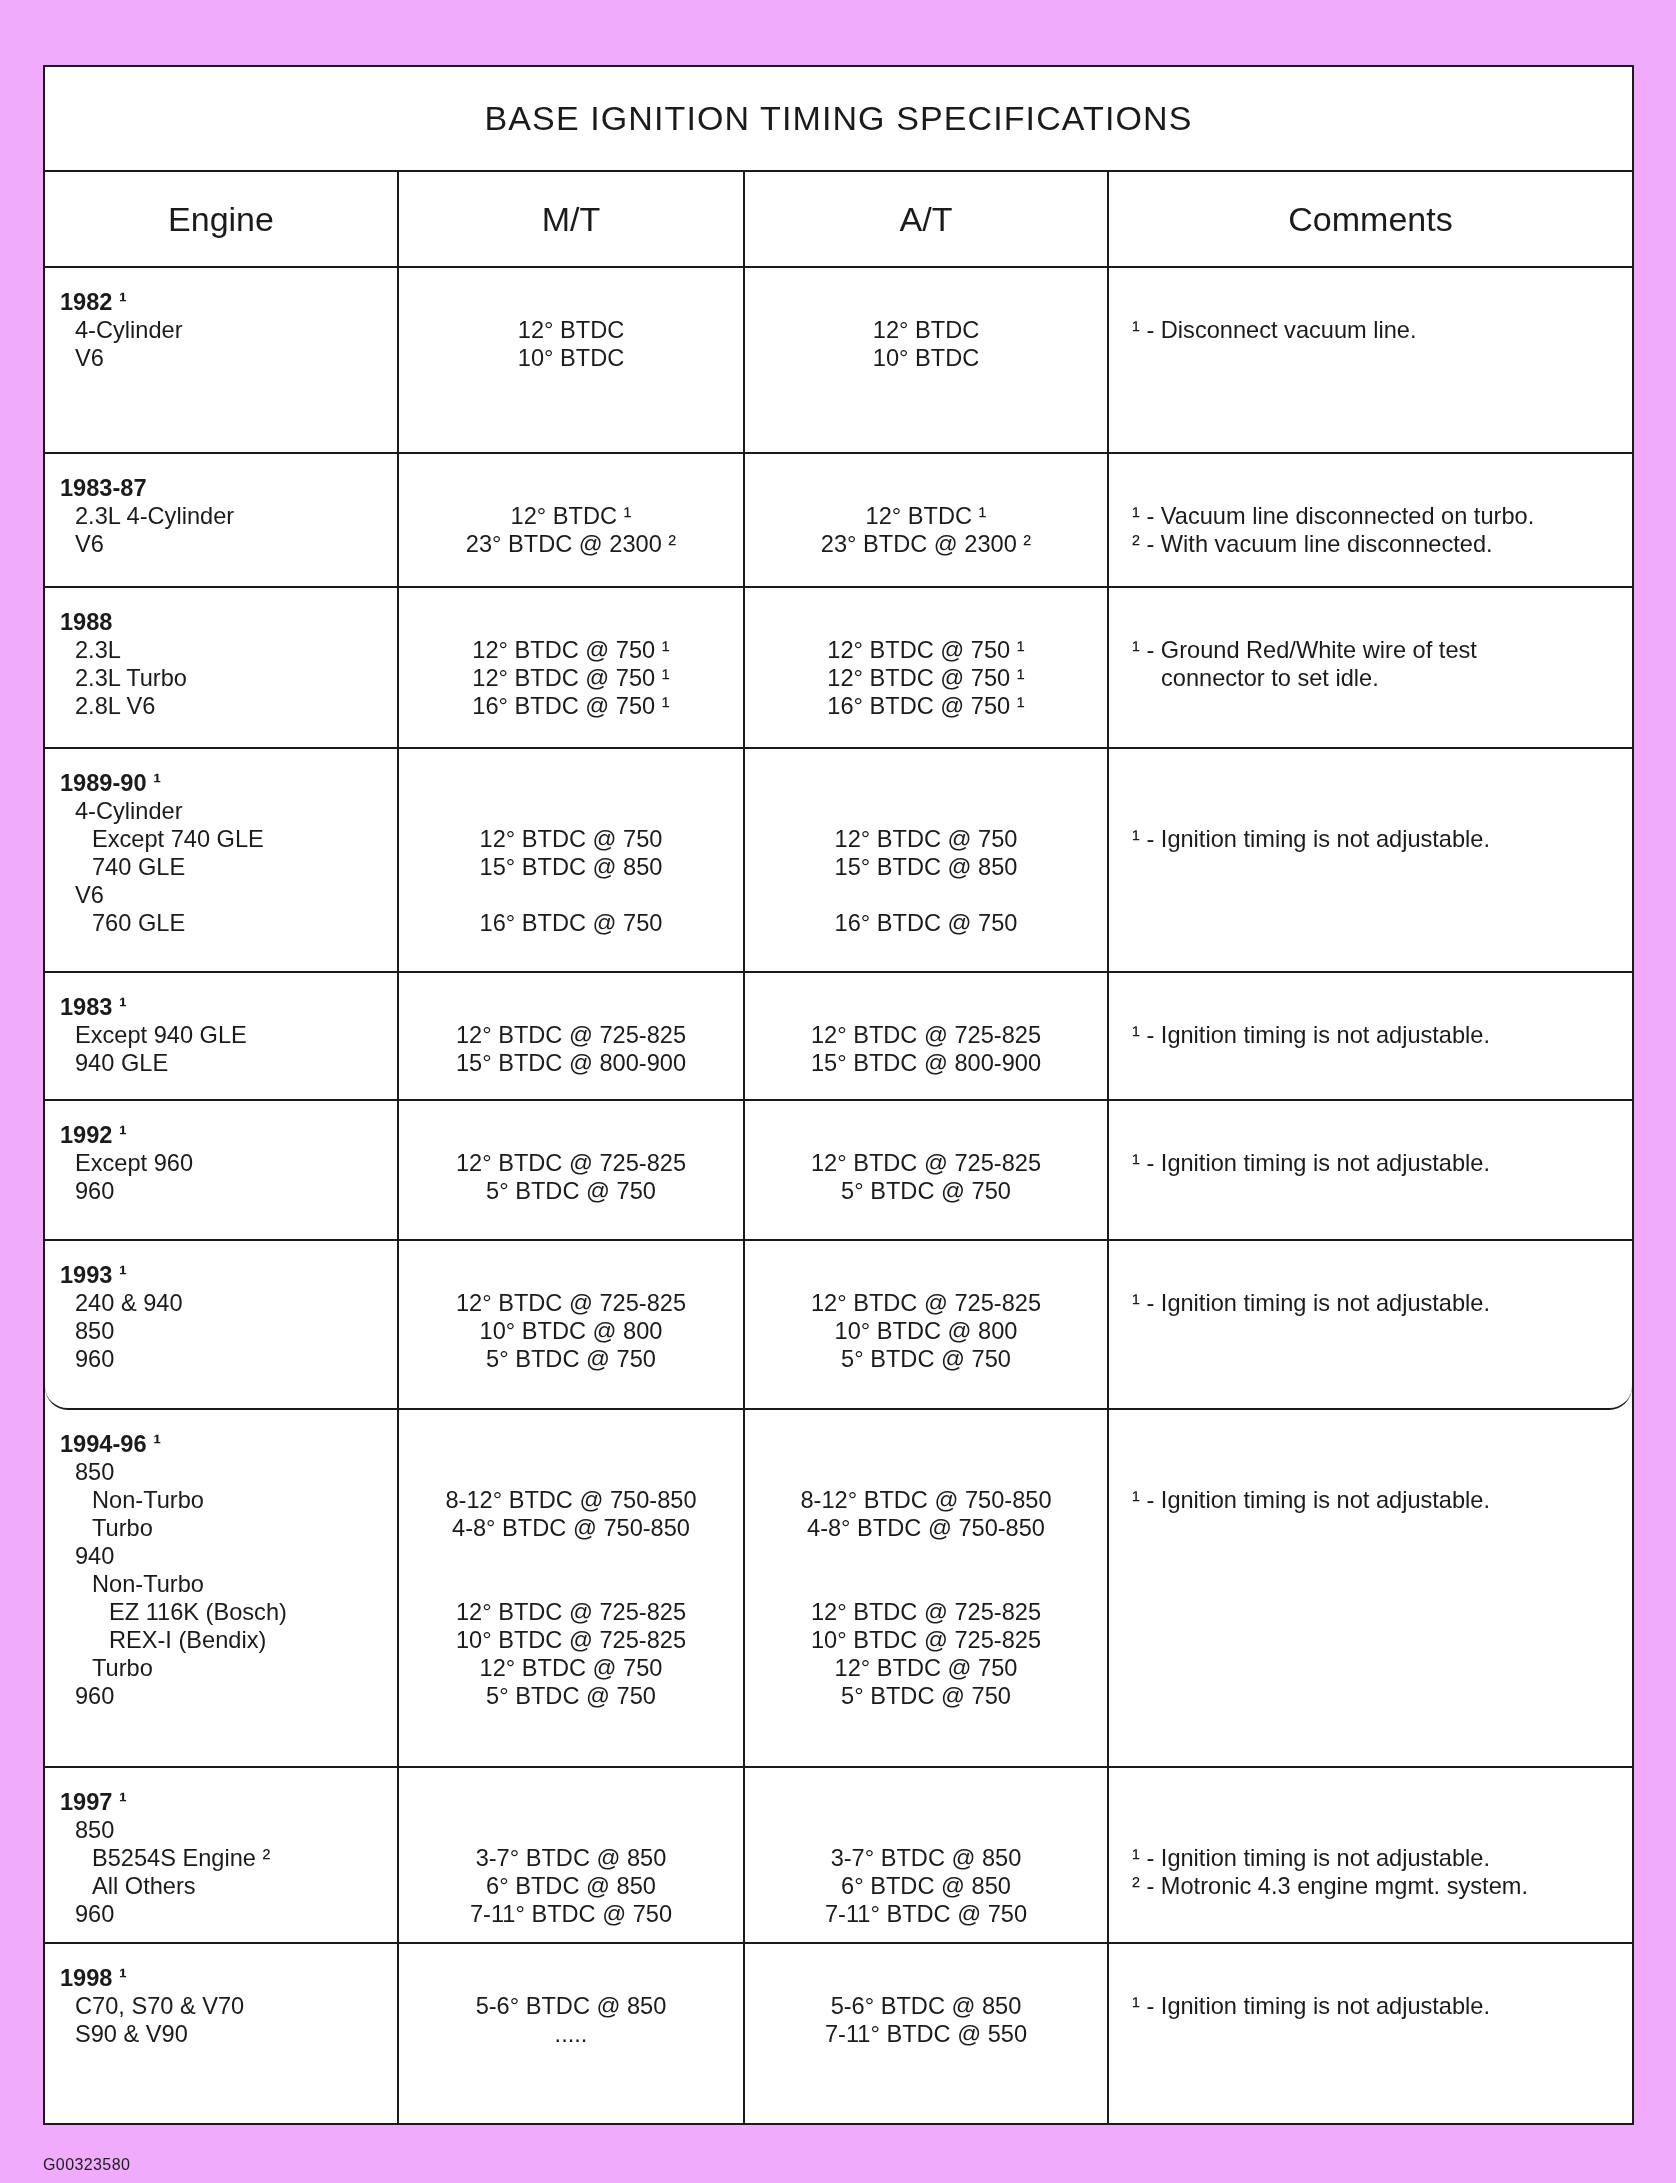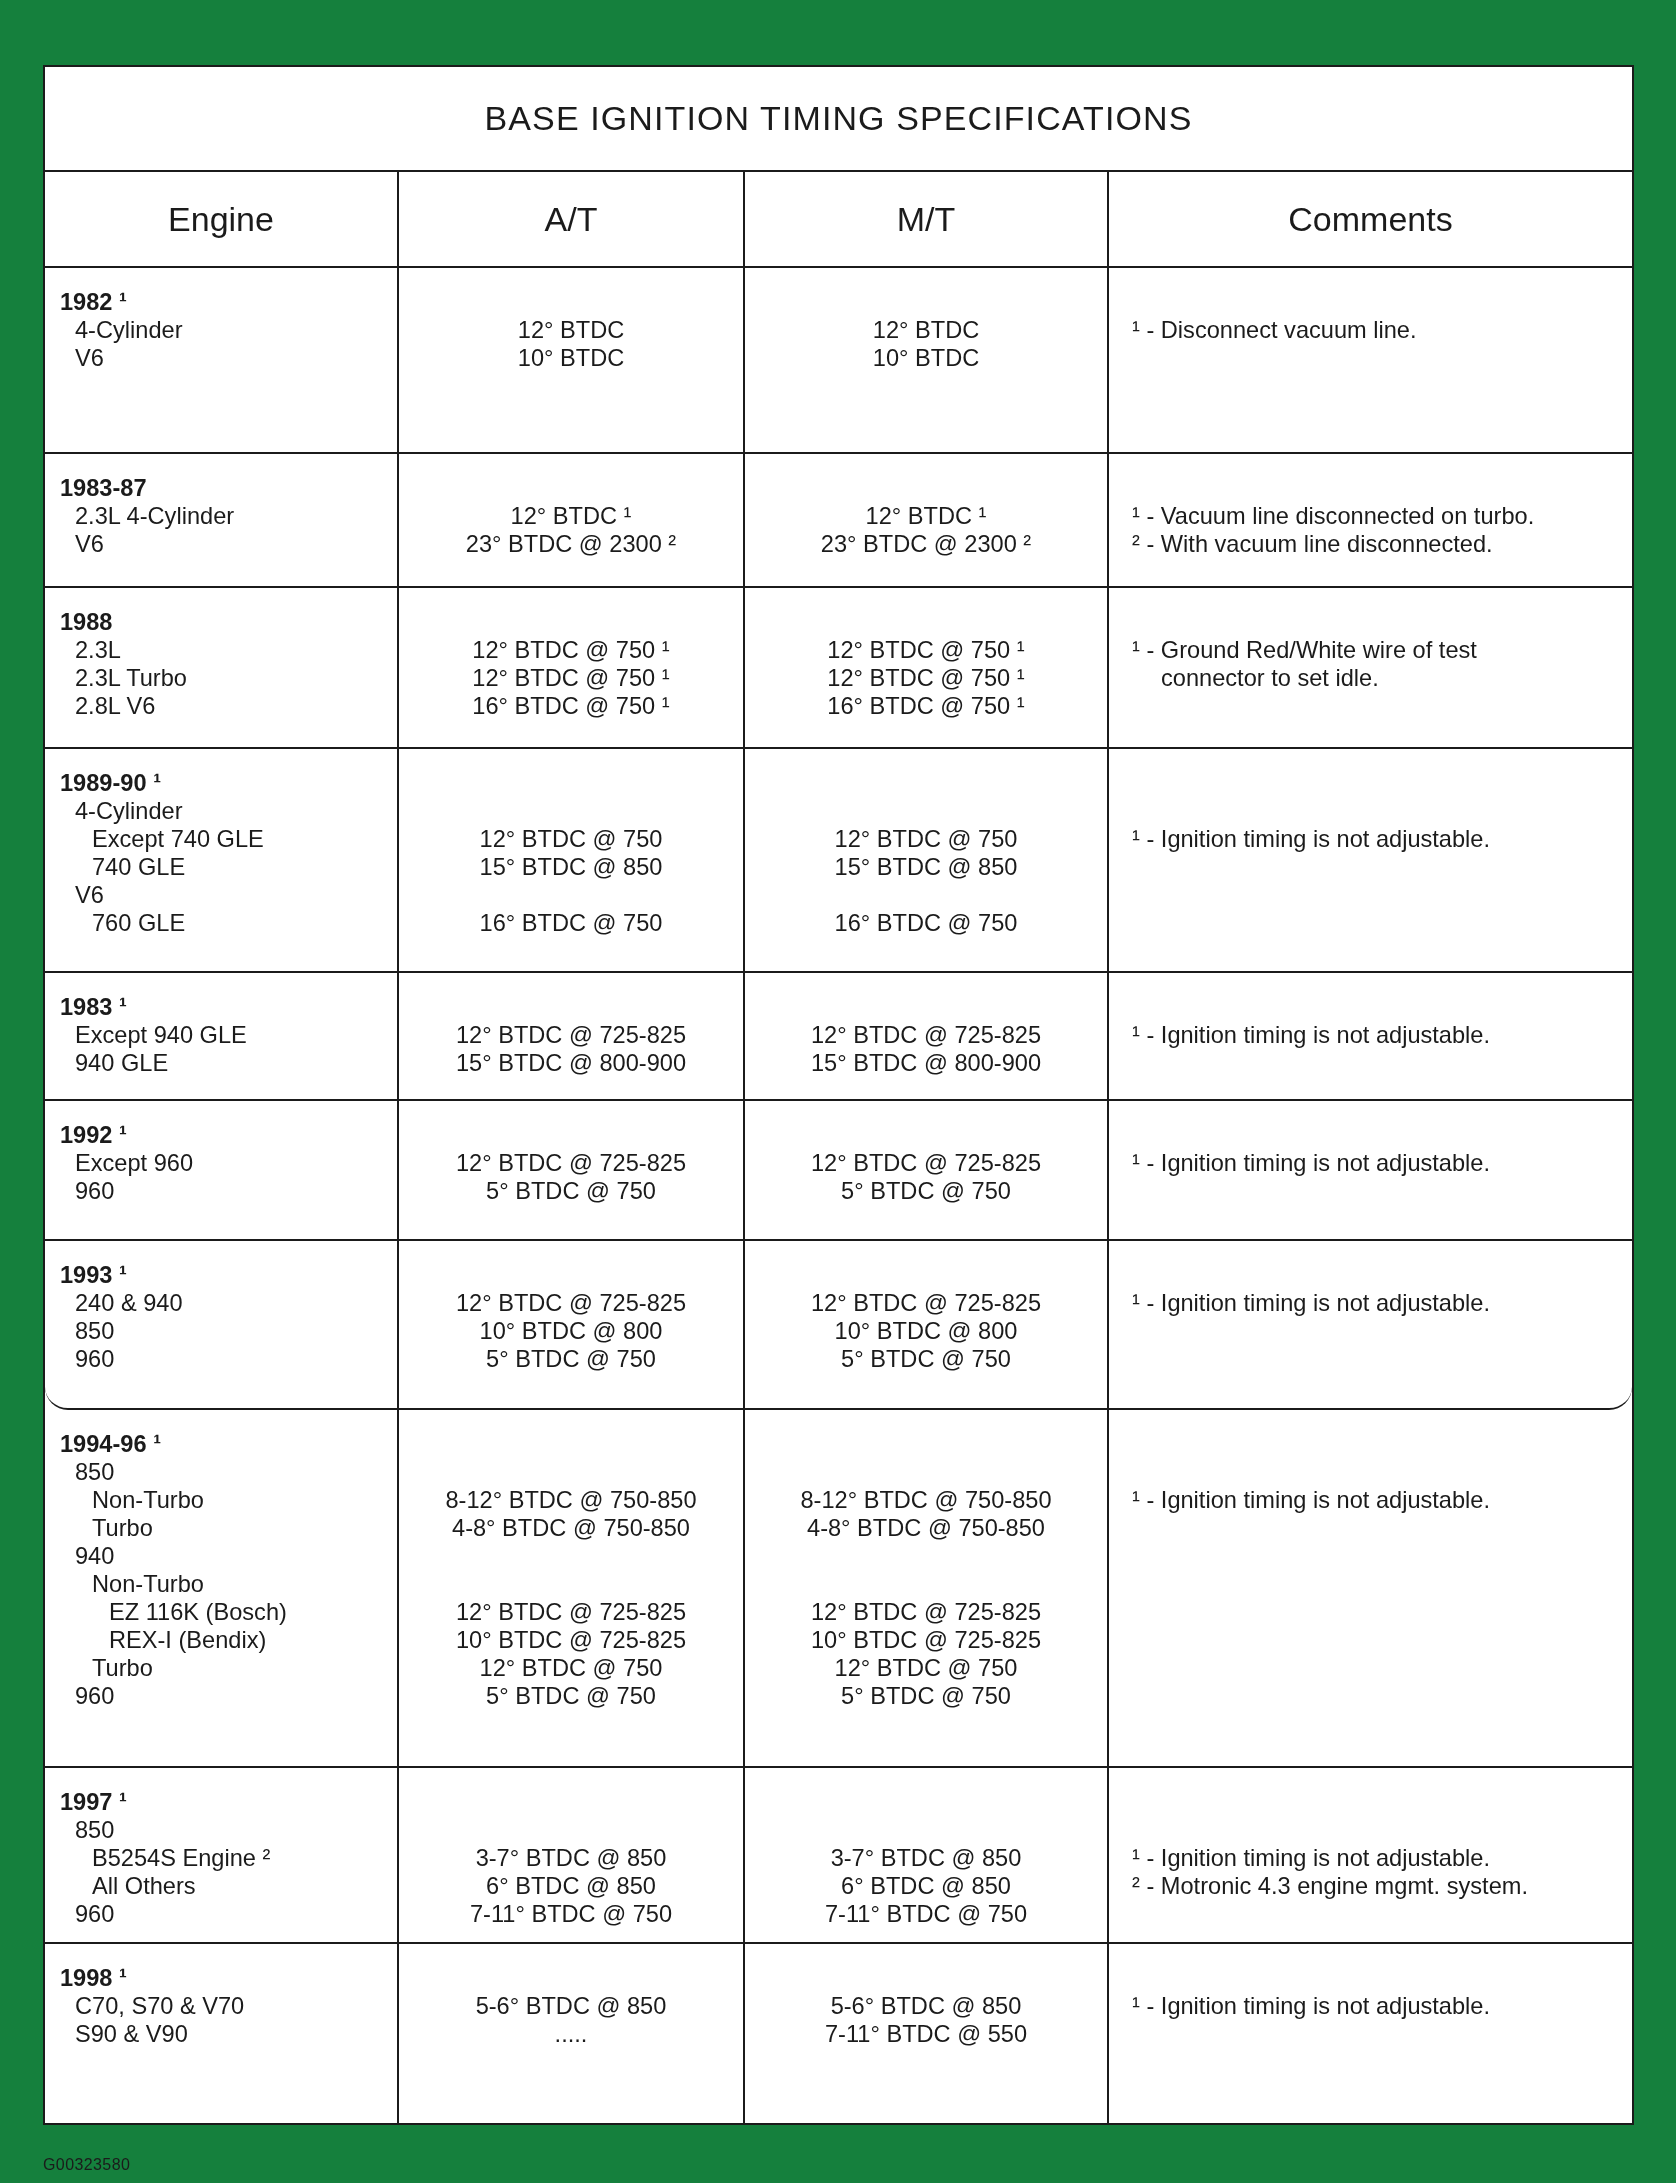--- a/index.html
+++ b/index.html
@@ -1,18 +1,18 @@
 <!DOCTYPE html>
 <html style="font-size:12px"><head>
 <meta charset="utf-8">
 <style>
   * { margin:0; padding:0; box-sizing:border-box; }
   html, body { background:#ffffff; }
   .page {
-    width:1677px; height:2183px; background:#15803d; position:relative;
+    width:1677px; height:2183px; background:#f0abfc; position:relative;
     font-family:"Liberation Sans", sans-serif; color:#1b1b1b; overflow:hidden;
   }
   .table {
     position:absolute; left:43px; top:65px; width:1591px;
     border:2.3px solid #1b1b1b; background:#ffffff;
   }
   .title-row {
     height:105px; border-bottom:2.3px solid #1b1b1b;
     display:flex; align-items:center; justify-content:center;
     font-size:34px; letter-spacing:1.1px;
@@ -40,22 +40,22 @@
 
 <div class="page">
   <div class="table">
 
     <div class="title-row">
       <span>BASE IGNITION TIMING SPECIFICATIONS</span>
     </div>
 
     <div class="header-row grid">
       <div class="hcell c0">Engine</div>
+      <div class="hcell c1">M/T</div>
       <div class="hcell c2">A/T</div>
-      <div class="hcell c1">M/T</div>
       <div class="hcell">Comments</div>
     </div>
 
     <div>
         <div class="trow grid" style="min-height: 186px;">
           <div class="cell c0 engine-cell">
             <div class="line ind0 bold">1982 ¹</div>
             <div class="line ind1">4-Cylinder</div>
             <div class="line ind1">V6</div>
           </div>

